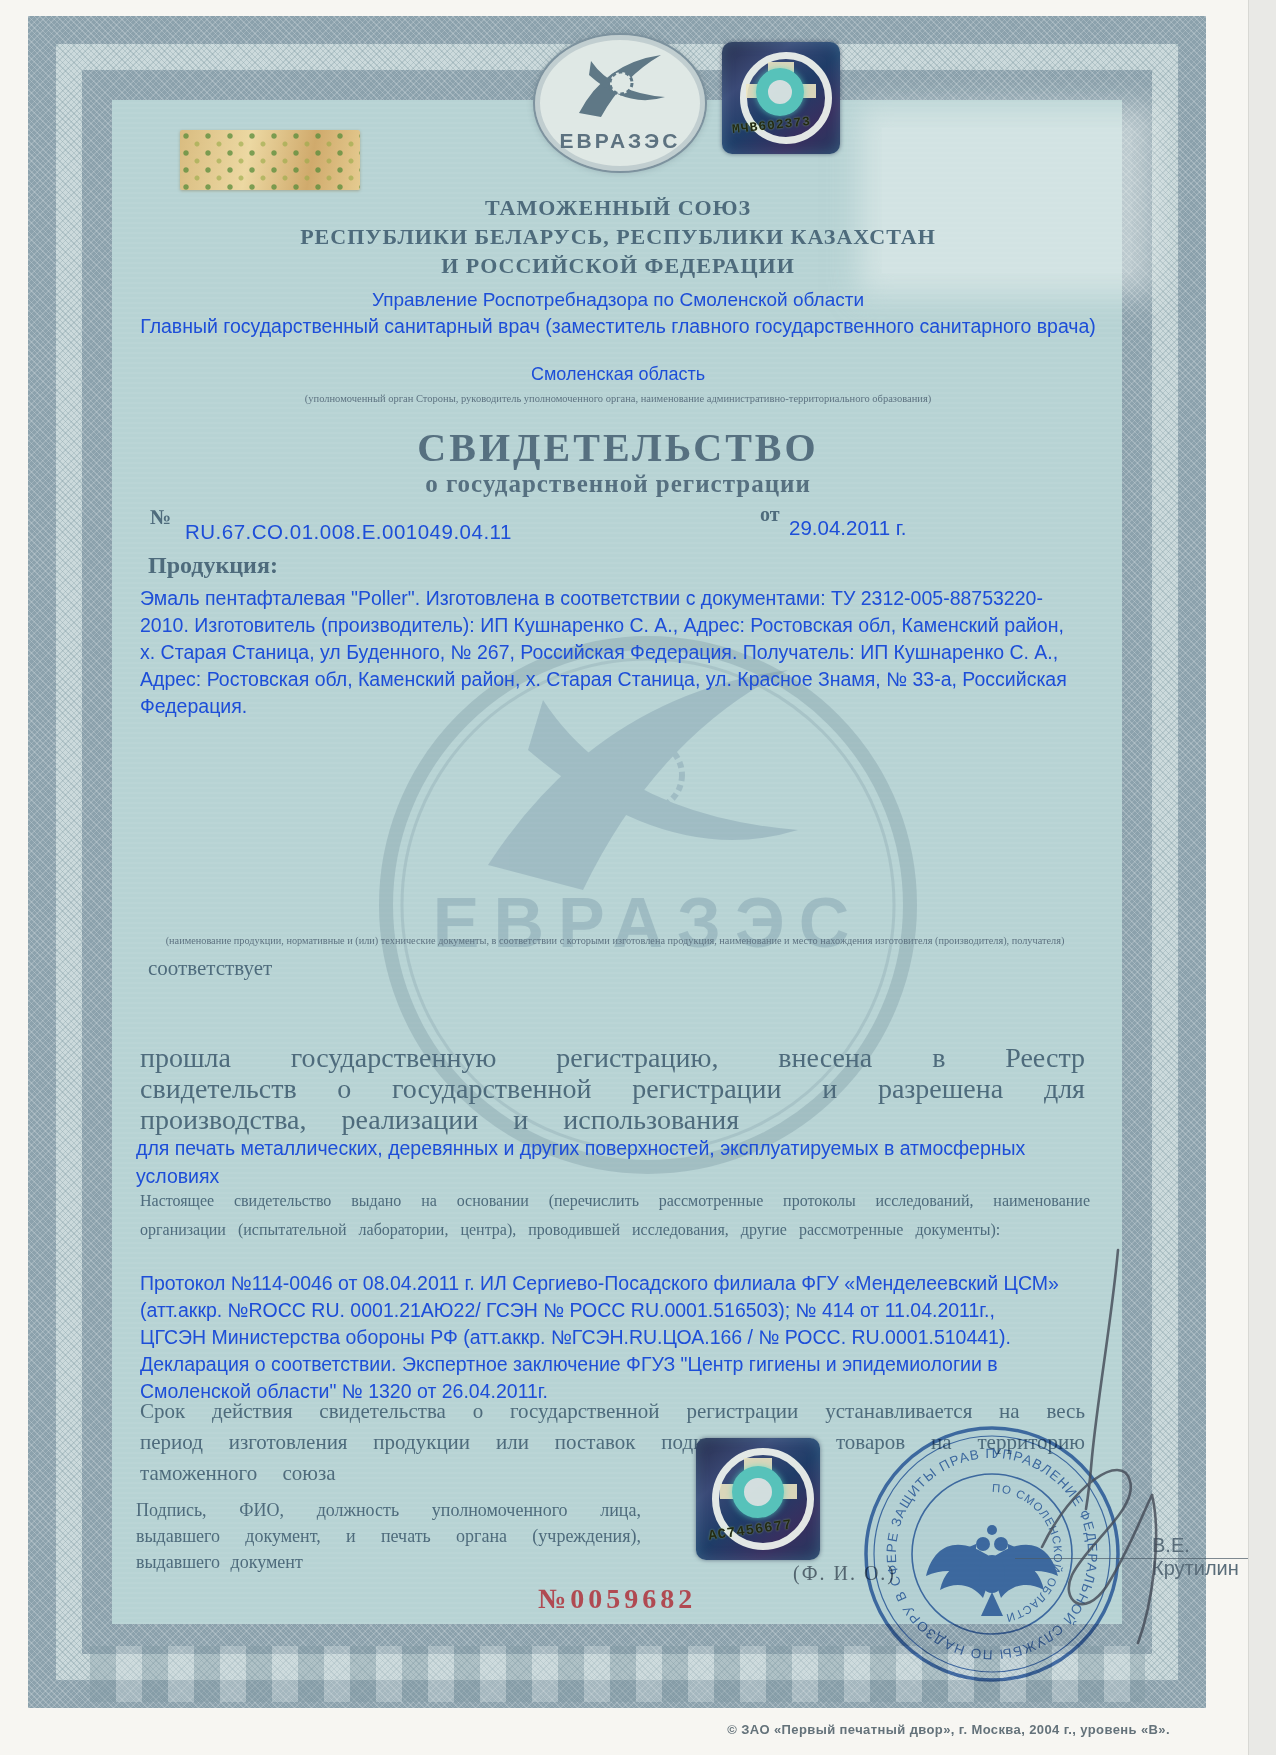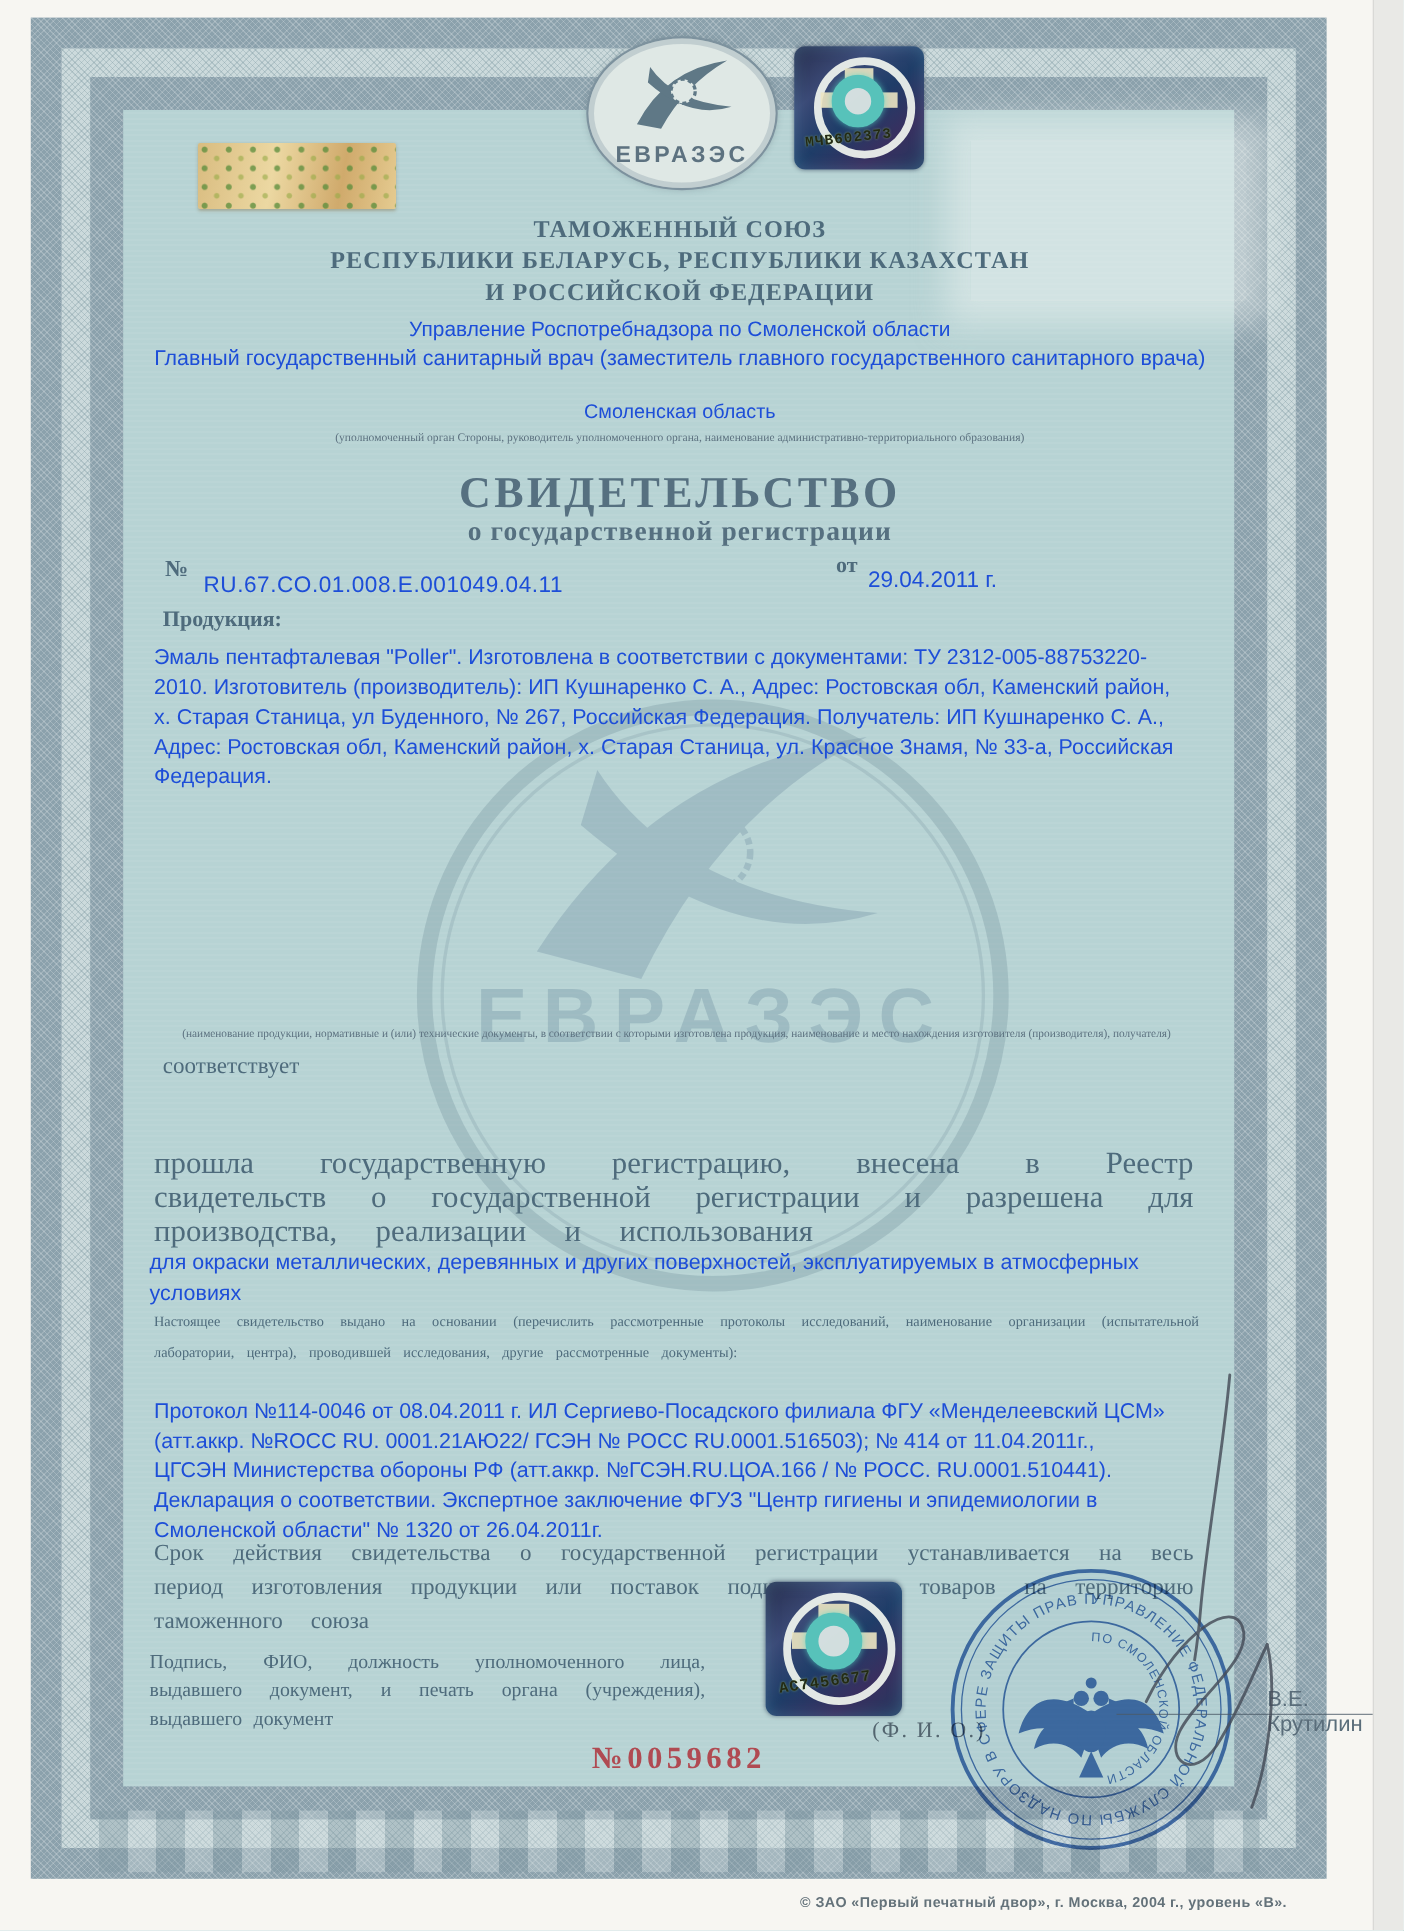--- a/index.html
+++ b/index.html
@@ -111,30 +111,30 @@
   <div class="abs ctr ser small-note" style="left:133px;top:393px;width:970px;font-size:10.5px;z-index:2;">(уполномоченный орган Стороны, руководитель уполномоченного органа, наименование административно-территориального образования)</div>
 
   <div class="abs ctr ser head-ser" style="left:133px;top:424px;width:970px;font-size:40px;letter-spacing:3px;color:#567080;z-index:2;">СВИДЕТЕЛЬСТВО</div>
   <div class="abs ctr ser head-ser" style="left:133px;top:470px;width:970px;font-size:25px;letter-spacing:1px;color:#567080;z-index:2;">о государственной регистрации</div>
 
   <div class="abs ser head-ser" style="left:150px;top:505px;font-size:21px;z-index:2;">№</div>
   <div class="abs san body-txt" style="left:185px;top:520px;font-size:20.5px;letter-spacing:.5px;z-index:2;">RU.67.CO.01.008.E.001049.04.11</div>
   <div class="abs ser head-ser" style="left:760px;top:503px;font-size:20px;z-index:2;">от</div>
   <div class="abs san body-txt" style="left:789px;top:516px;font-size:20.5px;z-index:2;">29.04.2011 г.</div>
 
-  <div class="abs ser head-ser" style="left:148px;top:552px;font-size:20px;z-index:2;">Продукция:</div>
+  <div class="abs ser head-ser" style="left:148px;top:552px;font-size:24px;z-index:2;">Продукция:</div>
   <div class="abs san body-txt" style="left:140px;top:585px;width:935px;font-size:19.5px;line-height:27px;z-index:2;">Эмаль пентафталевая "Poller". Изготовлена в соответствии с документами: ТУ 2312-005-88753220-2010. Изготовитель (производитель): ИП Кушнаренко С. А., Адрес: Ростовская обл, Каменский район, х. Старая Станица, ул Буденного, № 267,  Российская Федерация.  Получатель: ИП Кушнаренко С. А., Адрес: Ростовская обл, Каменский район, х. Старая Станица, ул. Красное Знамя, № 33-а,  Российская Федерация.</div>
 
   <div class="abs ctr ser small-note" style="left:120px;top:935px;width:990px;font-size:10.5px;white-space:nowrap;transform:scaleX(.98);z-index:2;">(наименование продукции, нормативные и (или) технические документы, в соответствии с которыми изготовлена продукция, наименование и место нахождения изготовителя (производителя), получателя)</div>
 
   <div class="abs ser head-ser" style="left:148px;top:956px;font-size:21px;font-weight:normal;color:#4e6b7c;z-index:2;">соответствует</div>
   <div class="abs ser just head-ser" style="left:140px;top:1042px;width:945px;font-size:28px;line-height:31px;font-weight:normal;color:#4e6b7c;word-spacing:28px;z-index:2;">прошла государственную регистрацию, внесена в Реестр свидетельств о государственной регистрации и разрешена для производства, реализации и использования</div>
-  <div class="abs san body-txt" style="left:136px;top:1134px;width:960px;font-size:19.5px;line-height:28px;z-index:2;">для окраски металлических, деревянных и других поверхностей, эксплуатируемых в атмосферных условиях</div>
+  <div class="abs san body-txt" style="left:136px;top:1134px;width:960px;font-size:19.5px;line-height:28px;z-index:2;">для печать металлических, деревянных и других поверхностей, эксплуатируемых в атмосферных условиях</div>
 
-  <div class="abs ser just head-ser" style="left:140px;top:1186px;width:950px;font-size:13px;line-height:29px;font-weight:normal;color:#4e6b7c;word-spacing:8px;z-index:2;">Настоящее свидетельство выдано на основании (перечислить рассмотренные протоколы исследований, наименование организации (испытательной лаборатории, центра), проводившей исследования, другие рассмотренные документы):</div>
+  <div class="abs ser just head-ser" style="left:140px;top:1186px;width:950px;font-size:16px;line-height:29px;font-weight:normal;color:#4e6b7c;word-spacing:8px;z-index:2;">Настоящее свидетельство выдано на основании (перечислить рассмотренные протоколы исследований, наименование организации (испытательной лаборатории, центра), проводившей исследования, другие рассмотренные документы):</div>
   <div class="abs san body-txt" style="left:140px;top:1270px;width:920px;font-size:19.5px;line-height:27px;z-index:2;">Протокол №114-0046 от 08.04.2011 г. ИЛ Сергиево-Посадского филиала ФГУ «Менделеевский ЦСМ» (атт.аккр. №ROCC RU. 0001.21АЮ22/ ГСЭН № РОСС RU.0001.516503); № 414 от 11.04.2011г., ЦГСЭН Министерства обороны РФ (атт.аккр. №ГСЭН.RU.ЦОА.166 / № РОСС. RU.0001.510441). Декларация о соответствии. Экспертное заключение ФГУЗ "Центр гигиены и эпидемиологии в Смоленской области" № 1320 от 26.04.2011г.</div>
 
   <div class="abs ser just head-ser" style="left:140px;top:1396px;width:945px;font-size:21px;line-height:31px;font-weight:normal;color:#4e6b7c;word-spacing:20px;z-index:2;">Срок действия свидетельства о государственной регистрации устанавливается на весь период изготовления продукции или поставок подконтрольных товаров на территорию таможенного союза</div>
 
   <div class="abs ser just head-ser" style="left:136px;top:1497px;width:505px;font-size:18px;line-height:26px;font-weight:normal;color:#4e6b7c;word-spacing:6px;z-index:2;">Подпись, ФИО, должность уполномоченного лица, выдавшего документ, и печать органа (учреждения), выдавшего документ</div>
 
   <div class="abs holo" style="left:696px;top:1438px;width:124px;height:122px;z-index:3;">
     <div class="holo-ring" style="left:16px;top:10px;width:88px;height:88px;"></div>
     <div class="holo-bar" style="left:48px;top:20px;width:28px;height:13px;"></div>
     <div class="holo-bar" style="left:24px;top:46px;width:17px;height:15px;"></div>

